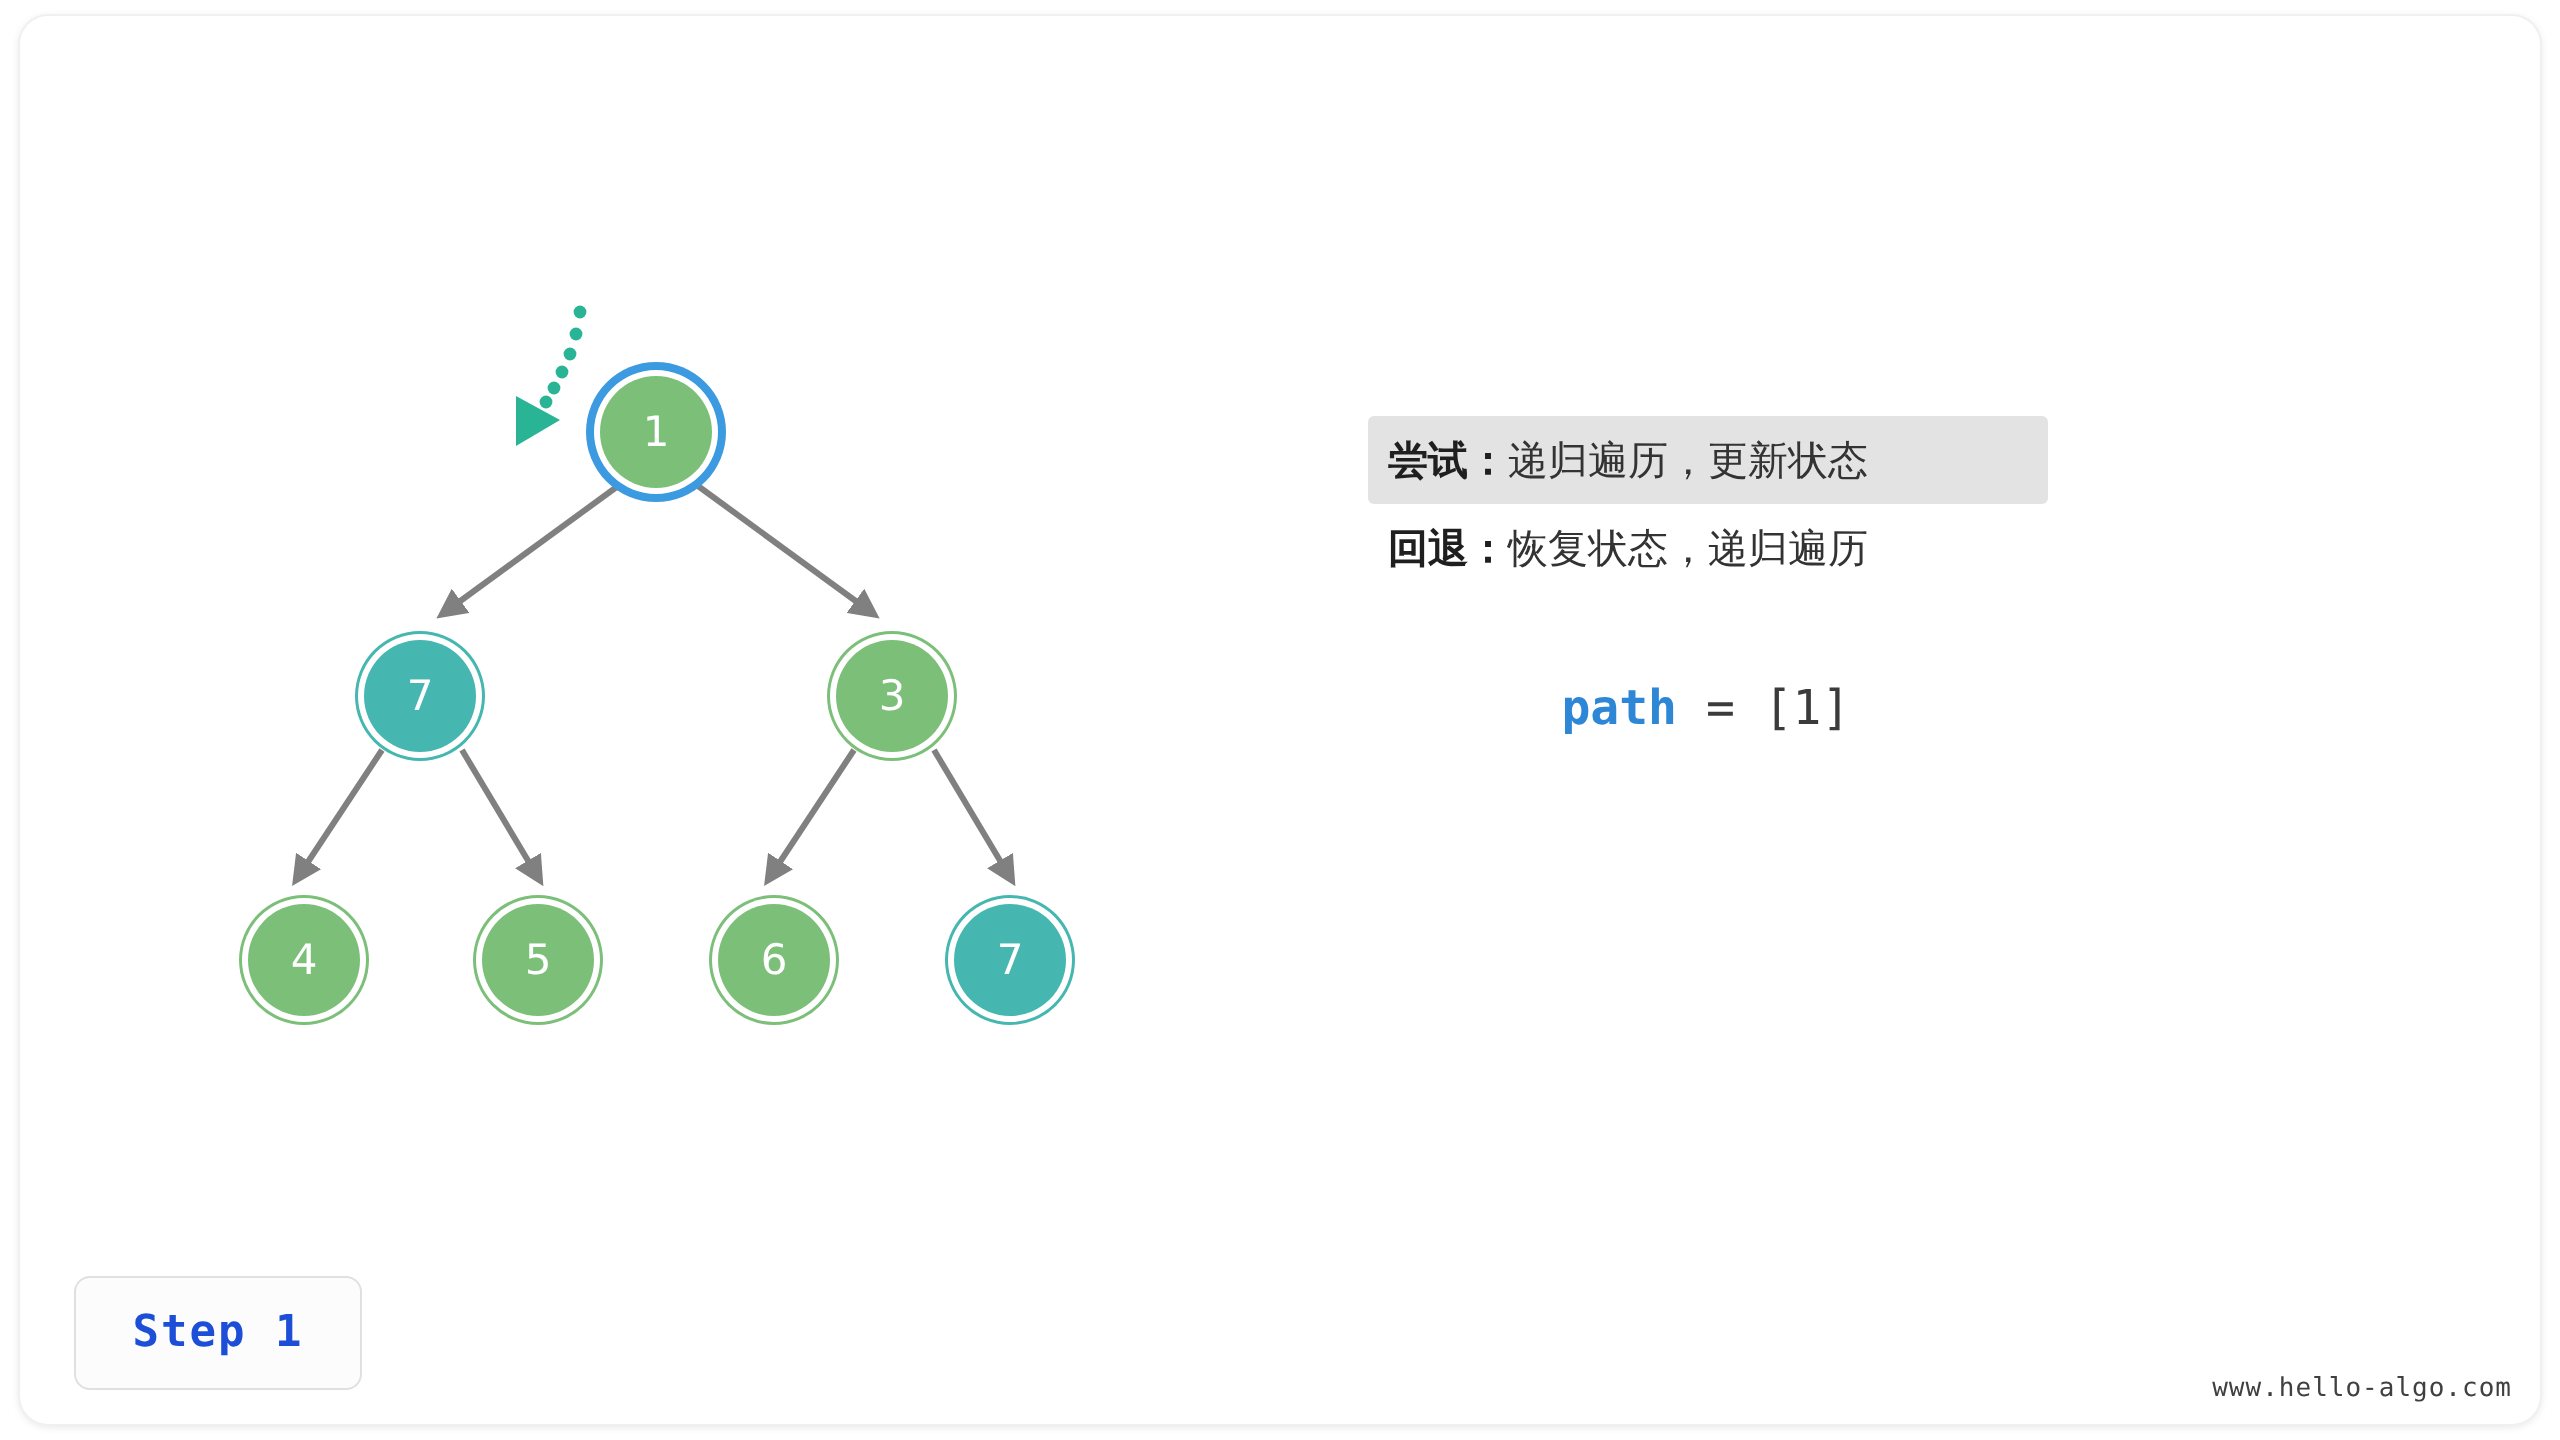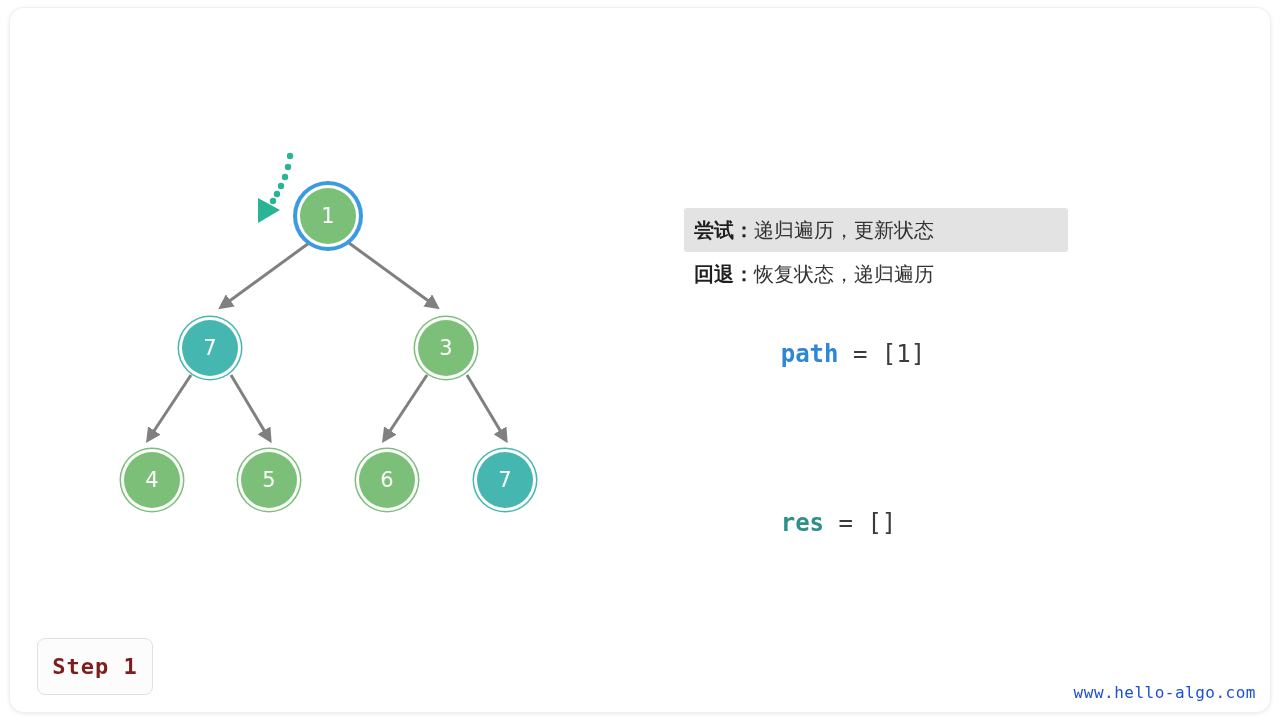--- a/index.html
+++ b/index.html
@@ -76,21 +76,21 @@
     font-family: "DejaVu Sans", "Liberation Sans", sans-serif;
     line-height: 30px;
     padding: 7px 10px 7px 10px;
     display: inline-block;
     box-sizing: border-box;
     border-radius: 3px;
     white-space: nowrap;
   }
   .op-line.highlight {
     background: #E3E3E3;
-    width: 384px;
+    width: 340px;
   }
   .op-key {
     font-weight: bold;
     color: #1f1f1f;
   }
   .var-line {
     font-family: "DejaVu Sans Mono", "Liberation Mono", monospace;
     font-size: 24px;
     color: #3b3b3b;
     padding-left: 10px;
@@ -103,43 +103,43 @@
   }
   .var-name-res {
     color: #2E9087;
     font-weight: bold;
   }
   
   .step-badge {
     position: absolute;
     left: 27px;
     top: 630px;
-    width: 116px;
+    width: 144px;
     height: 57px;
     border: 1.5px solid #e0e0e0;
     border-radius: 8px;
     background: #fcfcfc;
     display: flex;
     align-items: center;
     justify-content: center;
     font-family: "DejaVu Sans Mono", "Liberation Mono", monospace;
     font-size: 22px;
     font-weight: bold;
-    color: #7f1d1d;
+    color: #1d4ed8;
     letter-spacing: 1px;
     box-sizing: border-box;
   }
   
   .watermark {
     position: absolute;
     right: 14px;
     bottom: 10px;
     font-family: "DejaVu Sans Mono", "Liberation Mono", monospace;
-    font-size: 16px;
-    color: #1d4ed8;
+    font-size: 13px;
+    color: #404040;
     letter-spacing: 0.5px;
   }
 </style>
 </head>
 <body>
 
 <div id="canvas-card">
 
   <svg class="tree-layer" viewBox="0 0 1260 704" xmlns="http://www.w3.org/2000/svg">
     <defs>
@@ -208,23 +208,20 @@
     </div>
 
     <div class="op-line">
       <span class="op-key">回退：</span><span>恢复状态，递归遍历</span>
     </div>
 
     <div class="var-line" style="margin-top:16px;">
       <span class="var-name-path">path</span><span> = [1]</span>
     </div>
 
-    <div class="var-line" style="margin-top:85px;">
-      <span class="var-name-res">res</span><span> = []</span>
-    </div>
 
   </div>
 
   <div class="step-badge">
     <span>Step 1</span>
   </div>
 
   <div class="watermark">
     <span>www.hello-algo.com</span>
   </div>

